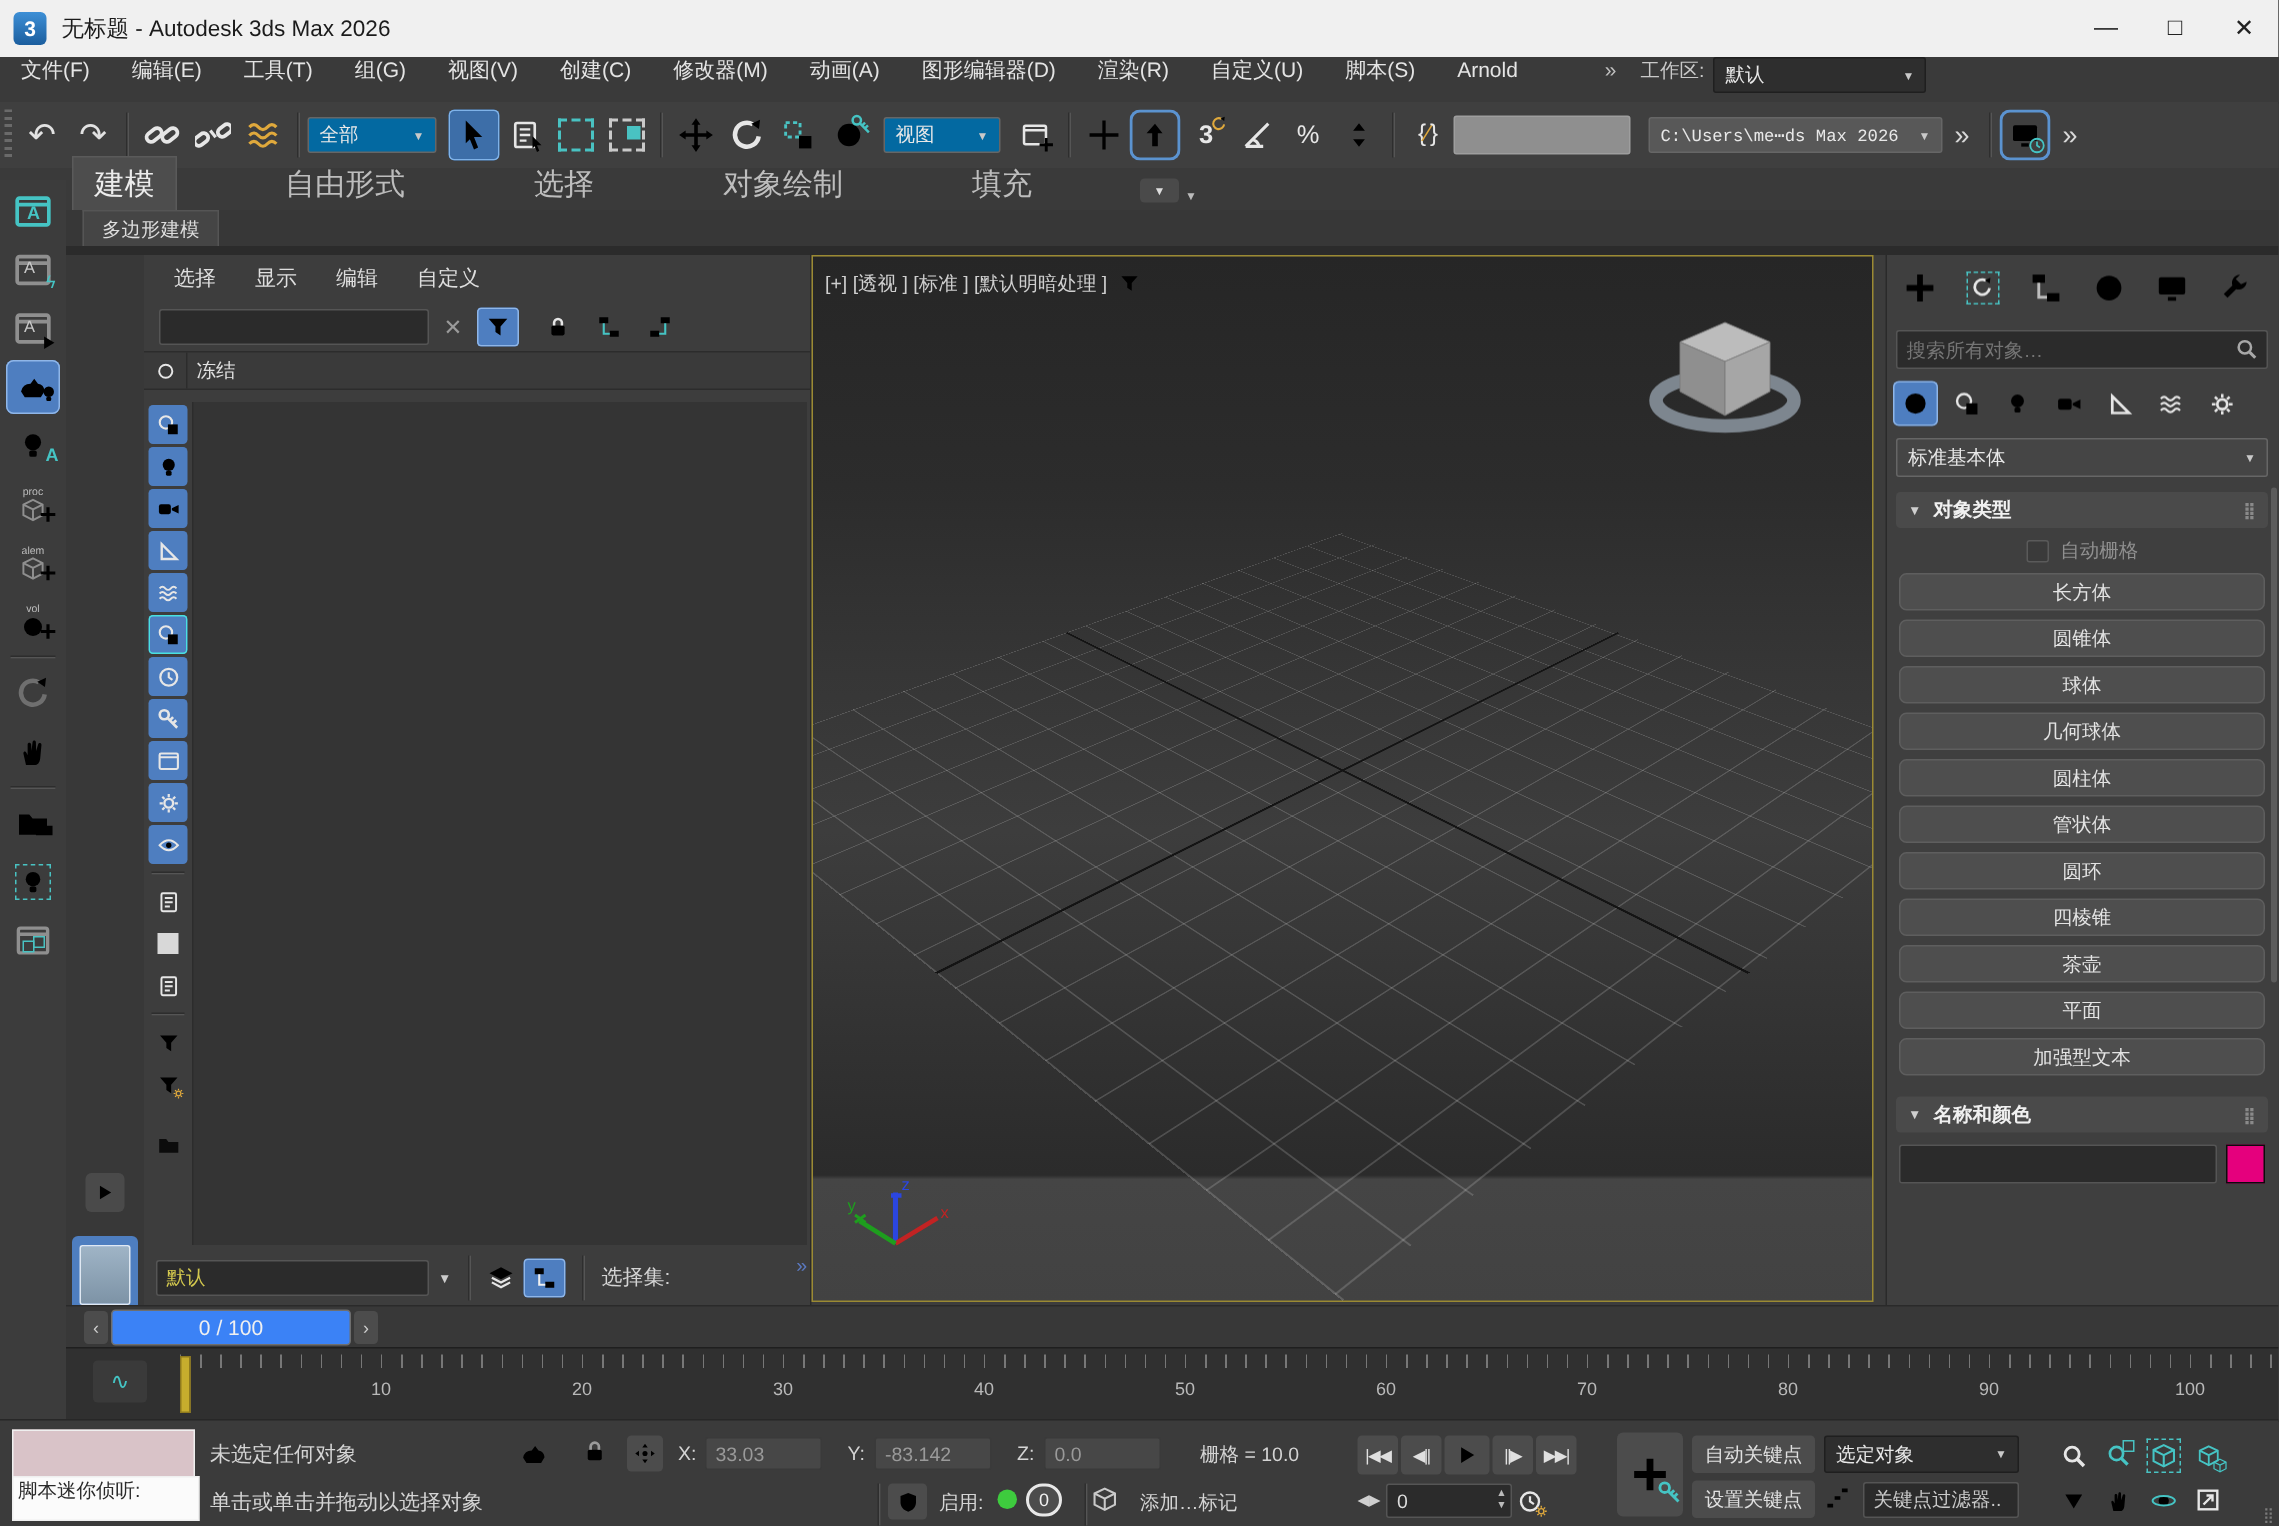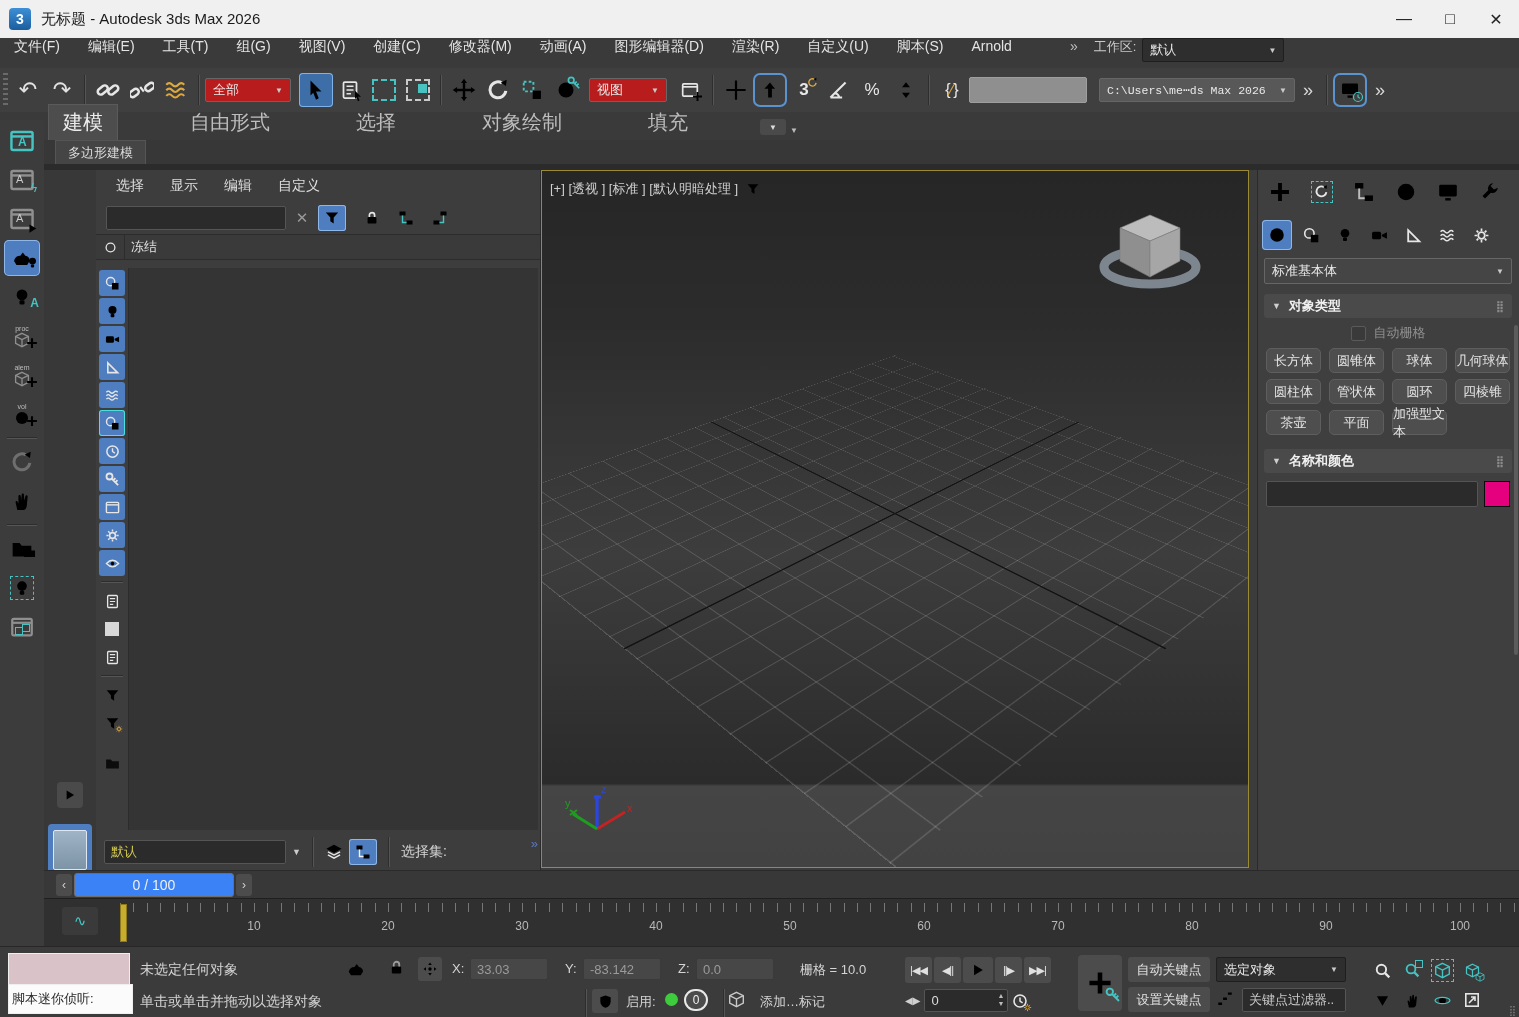--- a/index.html
+++ b/index.html
@@ -11,21 +11,21 @@
   .ic{display:inline-flex;align-items:center;justify-content:center;color:#cfcfcf}
   .tl{color:#45c4c4}.yl{color:#e0a93c}.wh{color:#e6e6e6}.gy{color:#8f8f8f}
   
   #titlebar{left:0;top:0;width:1519px;height:38px;background:#f0f0f0;color:#1b1b1b;display:flex;align-items:center}
   .applogo{width:22px;height:22px;border-radius:4px;background:linear-gradient(#3d8fd6,#1b5e9e);color:#fff;
            display:flex;align-items:center;justify-content:center;font-weight:bold;font-size:14px;margin:0 10px 0 9px}
   .winbtn{width:46px;height:38px;display:flex;align-items:center;justify-content:center;font-size:16px;color:#222}
   
   #menubar{left:0;top:38px;width:1519px;height:30px;background:#3a3a3a;border-bottom:1px solid #2c2c2c;display:flex;align-items:flex-start}
   .menuitem{padding:0 14px;font-size:14px;color:#e4e4e4;white-space:nowrap}
-  .combo{background:#b91c1c;border:1px solid #666;border-radius:2px;height:24px;display:flex;align-items:center;
+  .combo{background:#0369a1;border:1px solid #666;border-radius:2px;height:24px;display:flex;align-items:center;
          padding:0 7px;font-size:13px;color:#e8e8e8;box-sizing:border-box}
   .combo .arr{margin-left:auto;font-size:8px;color:#c9c9c9;padding-left:8px}
   .darkcombo{background:#2e2e2e;border:1px solid #1f1f1f}
   
   #toolbar{left:0;top:68px;width:1519px;height:44px;background:#3f3f3f;border-bottom:1px solid #303030;display:flex;align-items:center}
   .tbtn{width:34px;height:34px;border-radius:4px;display:flex;align-items:center;justify-content:center;flex:0 0 auto}
   .tbtn.on{background:#3d6ea8;box-shadow:inset 0 0 0 1px #7fb2e8}
   .tbtn.frame{box-shadow:inset 0 0 0 2px #5b93d0;border-radius:7px}
   .vsep{width:1px;height:30px;background:#2e2e2e;border-right:1px solid #555;margin:0 5px;flex:0 0 auto}
   .grip{width:5px;height:34px;margin:0 3px;background:repeating-linear-gradient(#6a6a6a 0 2px,transparent 2px 5px);flex:0 0 auto}
@@ -791,20 +791,28 @@
         <svg class="s" width="22" height="22" style="color:#bdbdbd">
           <use href="#i-mon"></use>
         </svg>
       </div>
     <div class="ctab">
         <svg class="s" width="20" height="20" style="color:#bdbdbd">
           <use href="#i-wrench"></use>
         </svg>
       </div>
   </div>
+  <div class="row" style="padding:8px 8px 0 6px">
+    <div style="position:relative;width:100%">
+      <input class="fieldinp" style="width: 100%; height: 26px; padding-right: 26px;" placeholder="搜索所有对象…">
+      <svg class="s abs" width="15" height="15" style="right:7px;top:5px;color:#a8a8a8">
+          <use href="#i-mag"></use>
+        </svg>
+    </div>
+  </div>
   <div class="row" style="padding:8px 0 0 4px;gap:4px">
     <div class="catbtn on">
         <svg class="s" width="18" height="18" style="color:#f2f2f2">
           <use href="#i-sph"></use>
         </svg>
       </div>
     <div class="catbtn">
         <svg class="s wh" width="17" height="17">
           <use href="#i-shapes"></use>
         </svg>
@@ -844,21 +852,21 @@
   <div style="padding:10px 8px 0 6px">
     <div class="rollout">
       <span class="caret">▼</span>
       <span>对象类型</span>
       <span class="gripdots">⣿</span>
     </div>
     <div class="row" style="justify-content:center;gap:8px;height:30px">
       <span class="checkbox"></span>
       <span style="color:#8f8f8f">自动栅格</span>
     </div>
-    <div style="display:grid;grid-template-columns:1fr 1fr 1fr 1fr;gap:6px 8px;padding:0 2px">
+    <div style="display:grid;grid-template-columns:1fr;gap:6px 8px;padding:0 2px">
       <div class="pbtn">长方体</div>
       <div class="pbtn">圆锥体</div>
       <div class="pbtn">球体</div>
       <div class="pbtn">几何球体</div>
       <div class="pbtn">圆柱体</div>
       <div class="pbtn">管状体</div>
       <div class="pbtn">圆环</div>
       <div class="pbtn">四棱锥</div>
       <div class="pbtn">茶壶</div>
       <div class="pbtn">平面</div>
@@ -901,21 +909,21 @@
     <span class="tick" style="left:938px">70</span>
     <span class="tick" style="left:1072px">80</span>
     <span class="tick" style="left:1206px">90</span>
     <span class="tick" style="left:1340px">100</span>
   </div>
 </div>
 
 <div id="statusbar" class="abs">
 
   <div class="abs" style="left:8px;top:6px;width:120px;height:30px;background:#d9c3c8;border:1px solid #efefef"></div>
-  <div class="abs" style="left:8px;top:37px;width:120px;height:28px;background:#fbfbfb;border:1px solid #efefef;color:#2a2a2a;font-size:13px;display:flex;align-items:center;padding-left:3px;overflow:hidden;white-space:nowrap">
+  <div class="abs" style="left:8px;top:37px;width:120px;height:28px;background:#fbfbfb;border:1px solid #efefef;color:#2a2a2a;font-size:13px;display:flex;align-items:flex-start;padding-left:3px;overflow:hidden;white-space:nowrap">
     <span>脚本迷你侦听:</span>
   </div>
 
   <span class="abs label" style="left:140px;top:14px;font-size:14px">未选定任何对象</span>
   <span class="abs label" style="left:140px;top:46px;font-size:14px">单击或单击并拖动以选择对象</span>
 
   <span class="abs ic" style="left:346px;top:12px">
       <svg class="s" width="20" height="20" style="color:#9a9a9a">
         <use href="#i-dog"></use>
       </svg>

